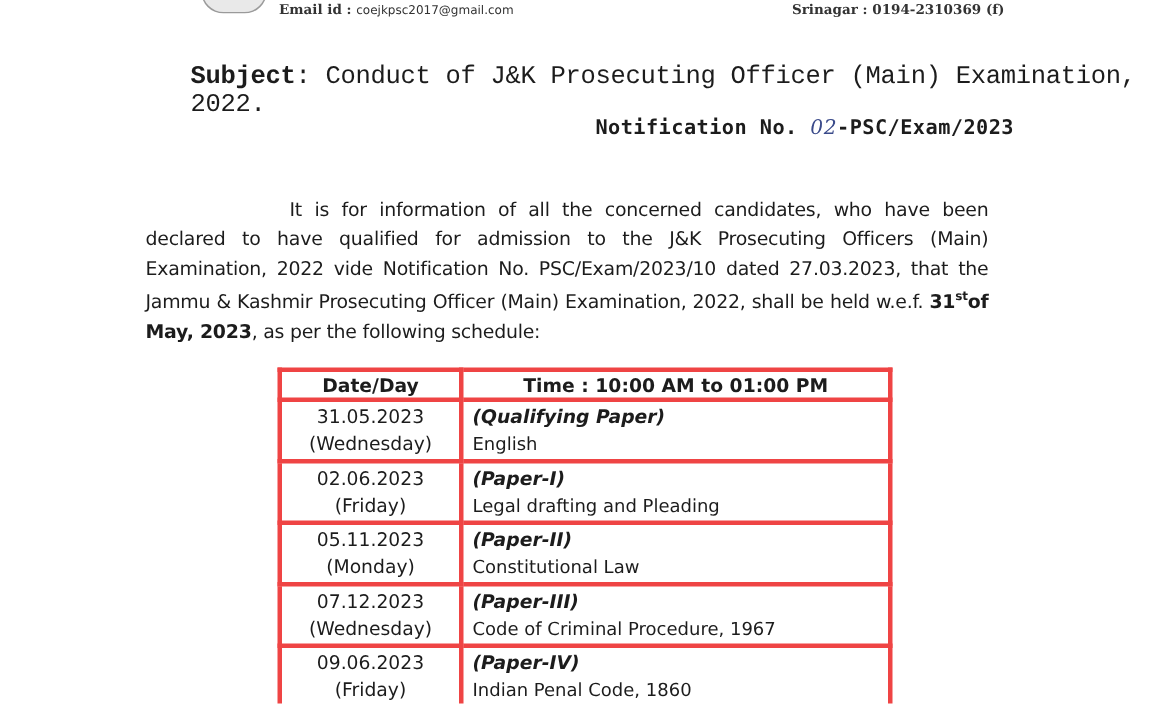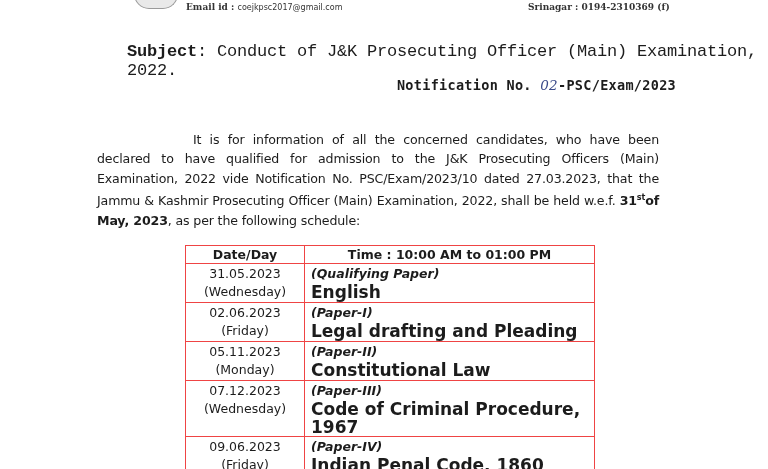--- a/index.html
+++ b/index.html
@@ -9,27 +9,27 @@
   .hdr-email .val { font-family:"DejaVu Sans", sans-serif; font-weight:normal; font-size:8px; }
   .hdr-phone { position:absolute; left:528px; top:2px; font-size:9px; font-weight:bold; font-family:"DejaVu Serif", serif; color:#333; }
   .subject { position:absolute; left:127px; top:42px; font-size:17px; font-family:Liberation Mono, monospace; letter-spacing:-0.2px; }
   .subject b { font-weight:bold; }
   .notif { position:absolute; left:0; width:676px; top:76px; text-align:right; font-family:"DejaVu Sans Mono", monospace; font-weight:bold; font-size:13.5px; line-height:19px; letter-spacing:0.3px; }
   .notif .hand { font-family:"DejaVu Serif", serif; font-weight:normal; color:#3a4a8a; font-style:italic; }
   .para { position:absolute; left:97px; top:130px; width:562px; font-size:12.6px; line-height:19.4px; text-align:justify; letter-spacing:-0.15px; }
   .para .indent { display:inline-block; width:96px; }
   .para sup { font-size:8px; }
   table.sched { position:absolute; left:185px; top:245px; width:410px; border-collapse:collapse; font-size:12.5px; }
-  table.sched td, table.sched th { border:1px solid #ef4444; padding:0 6px; vertical-align:top; }
+  table.sched td, table.sched th { border:3px solid #ef4444; padding:0 6px; vertical-align:top; }
   table.sched { border:1px dashed #8a8a8a; }
   table.sched th { height:17px; line-height:17px; font-weight:bold; font-size:12.5px; }
   table.sched td.date { width:106px; text-align:center; font-weight:normal; line-height:18px; height:37px; padding-top:1px; }
   table.sched td.paper { line-height:18px; padding-top:1px; }
   table.sched td.paper .pt { font-weight:bold; display:block;font-style:italic; }
-  table.sched td.paper .ps { font-size:17px; display:block;font-weight:bold; }
+  table.sched td.paper .ps { font-size:12px; display:block; }
 </style>
 </head>
 <body>
 
 <div class="hdr-logo"></div>
 <div class="hdr-email">
   <span>Email id :</span>
   <span class="val">coejkpsc2017@gmail.com</span>
 </div>
 <div class="hdr-phone">

